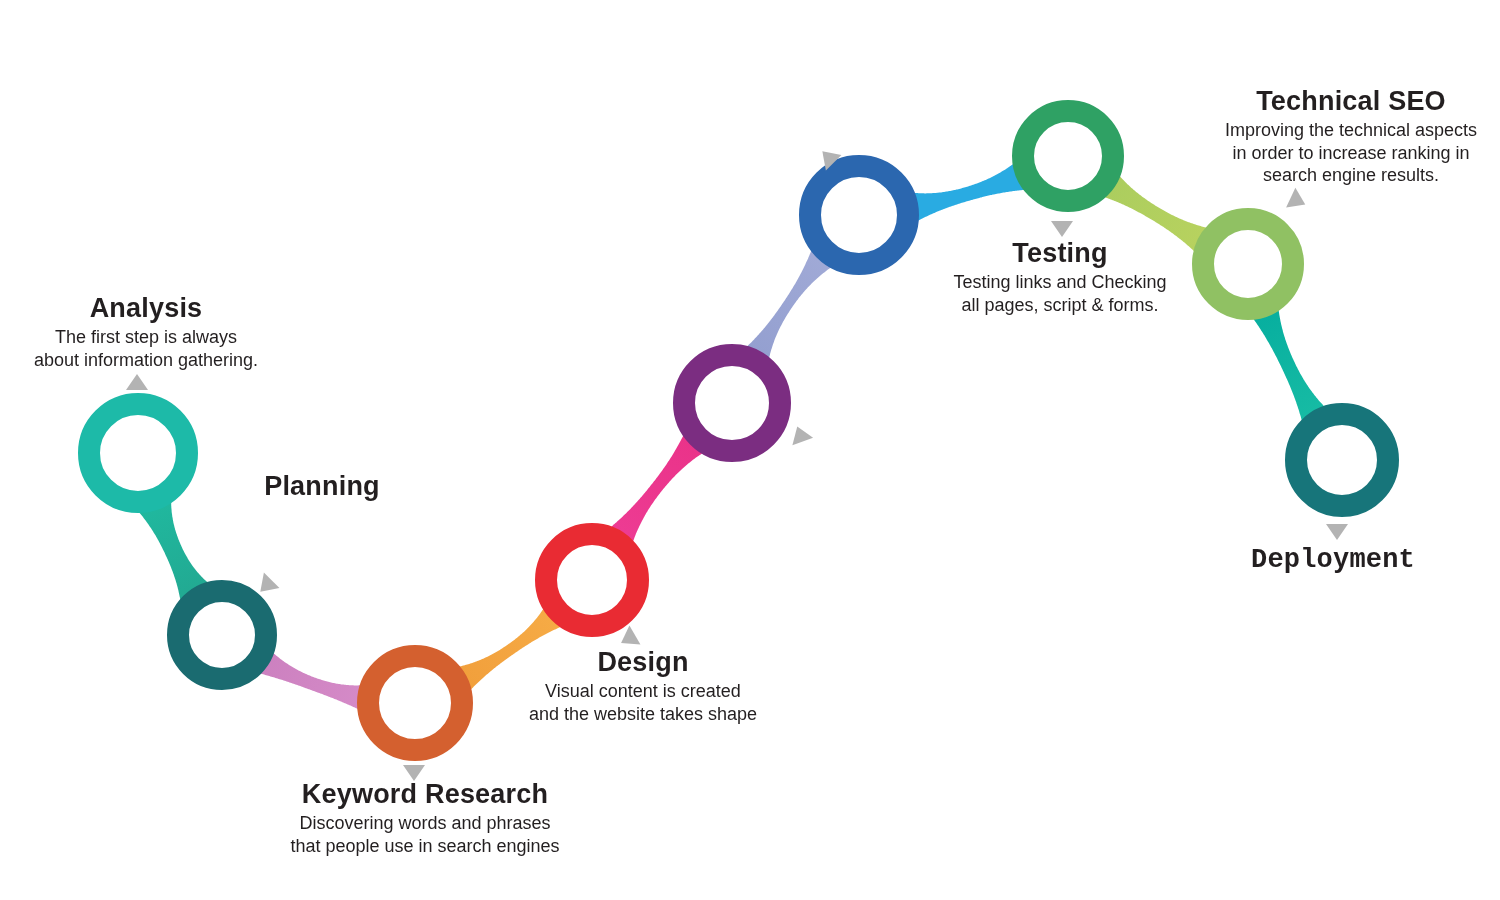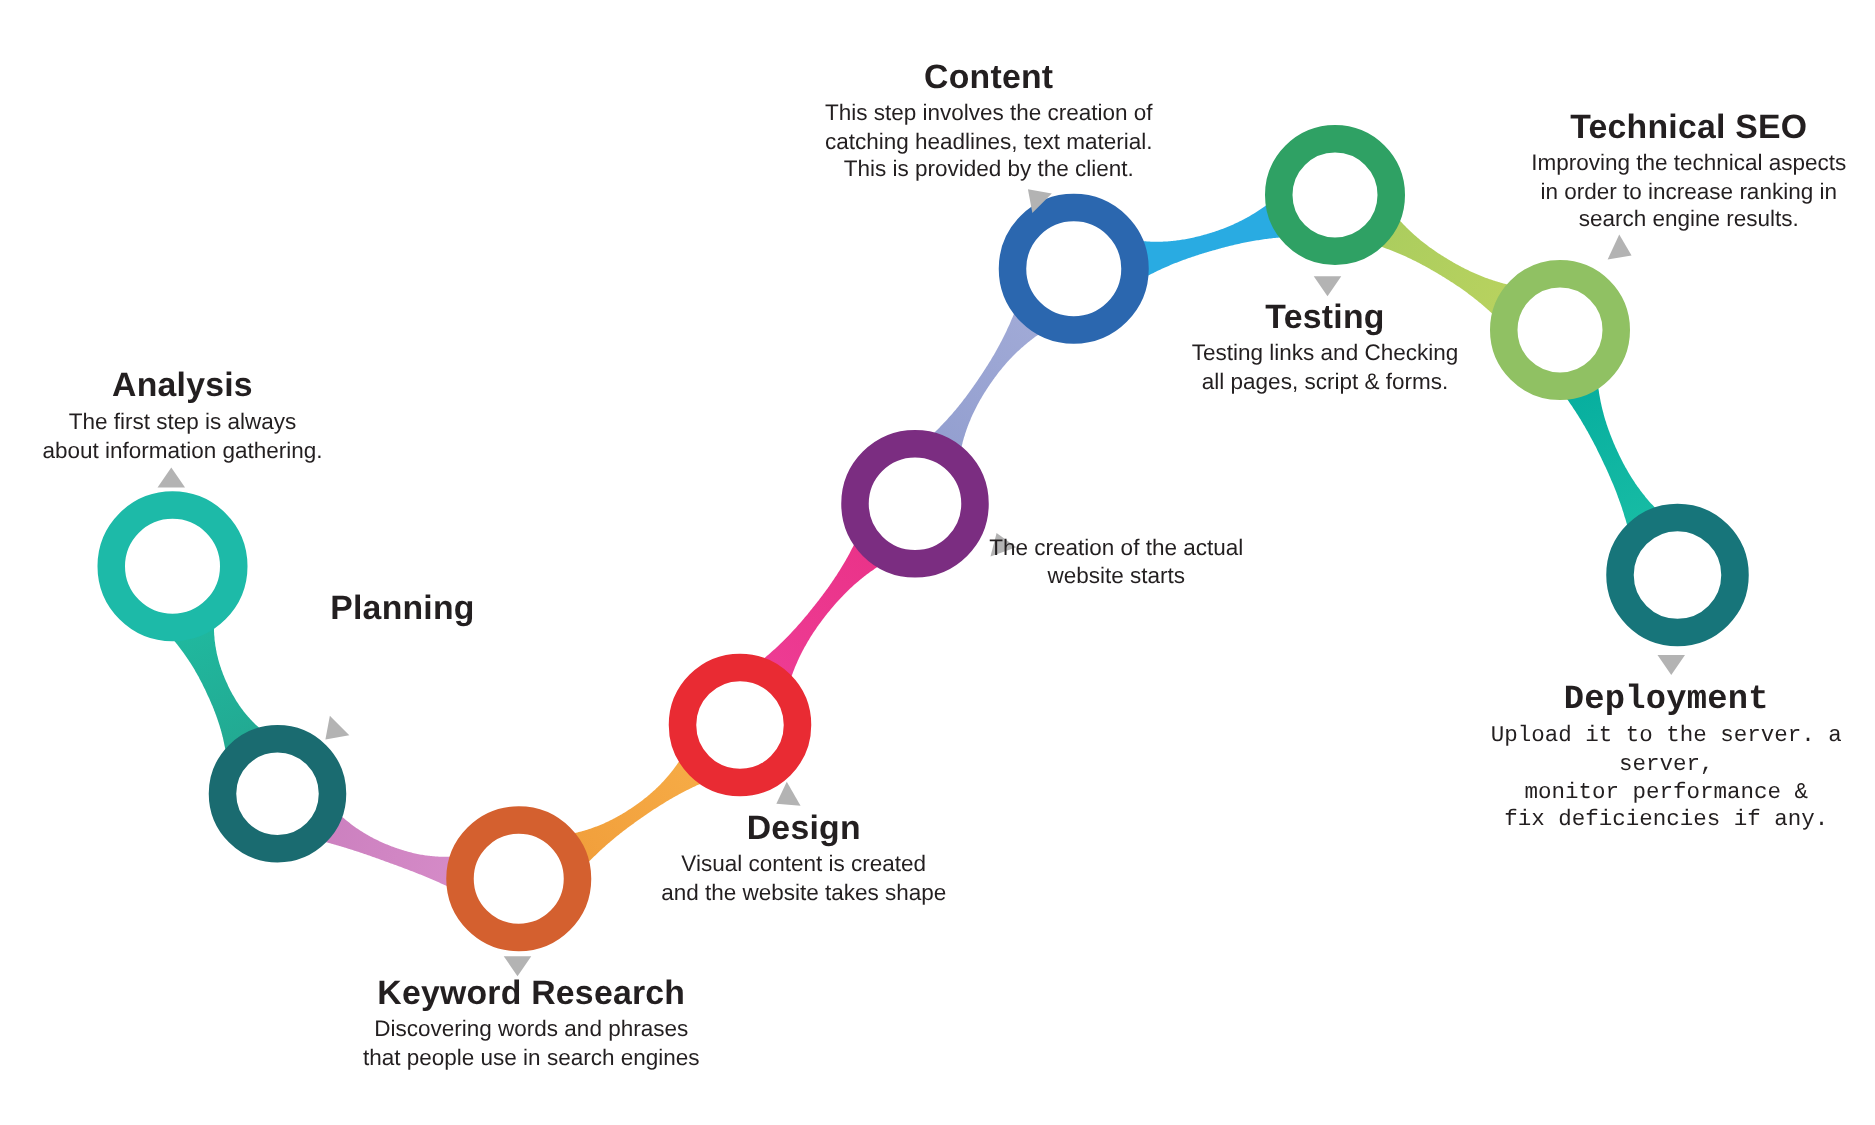--- a/index.html
+++ b/index.html
@@ -101,45 +101,34 @@
 that people use in search engines</div>
     </div>
 
     <div class="step-label" style="left: 493px; top: 647px; width: 300px;">
       <div class="step-title">Design</div>
       <div class="step-desc">Visual content is created
 and the website takes shape</div>
     </div>
 
     <div class="step-label" style="left: 743px; top: 424px; width: 300px;">
-      <div class="step-desc">The creation of the actual
-website starts</div>
     </div>
 
-    <div class="step-label" style="left: 626px; top: 46px; width: 330px;">
-      <div class="step-title">Content</div>
-      <div class="step-desc">This step involves the creation of
-catching headlines, text material.
-This is provided by the client.</div>
-    </div>
 
     <div class="step-label" style="left: 910px; top: 238px; width: 300px;">
       <div class="step-title">Testing</div>
       <div class="step-desc">Testing links and Checking
 all pages, script &amp; forms.</div>
     </div>
 
     <div class="step-label" style="left: 1186px; top: 86px; width: 330px;">
       <div class="step-title">Technical SEO</div>
       <div class="step-desc">Improving the technical aspects
 in order to increase ranking in
 search engine results.</div>
     </div>
 
     <div class="step-label" style="left: 1168px; top: 545px; width: 330px; font-family: Liberation Mono, monospace;">
       <div class="step-title">Deployment</div>
-      <div class="step-desc">Upload it to the server. a server,
-monitor performance &amp;
-fix deficiencies if any.</div>
     </div>
   </div>
 
 </div>
 
 </body></html>

